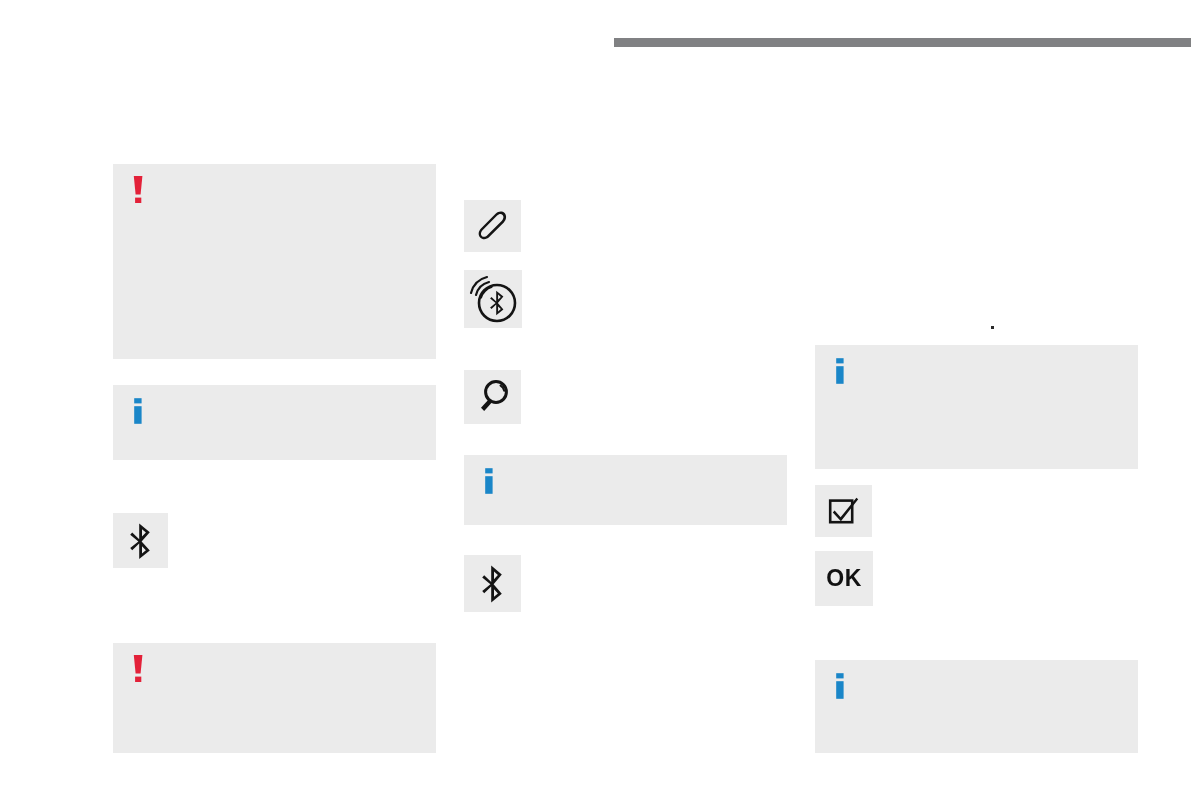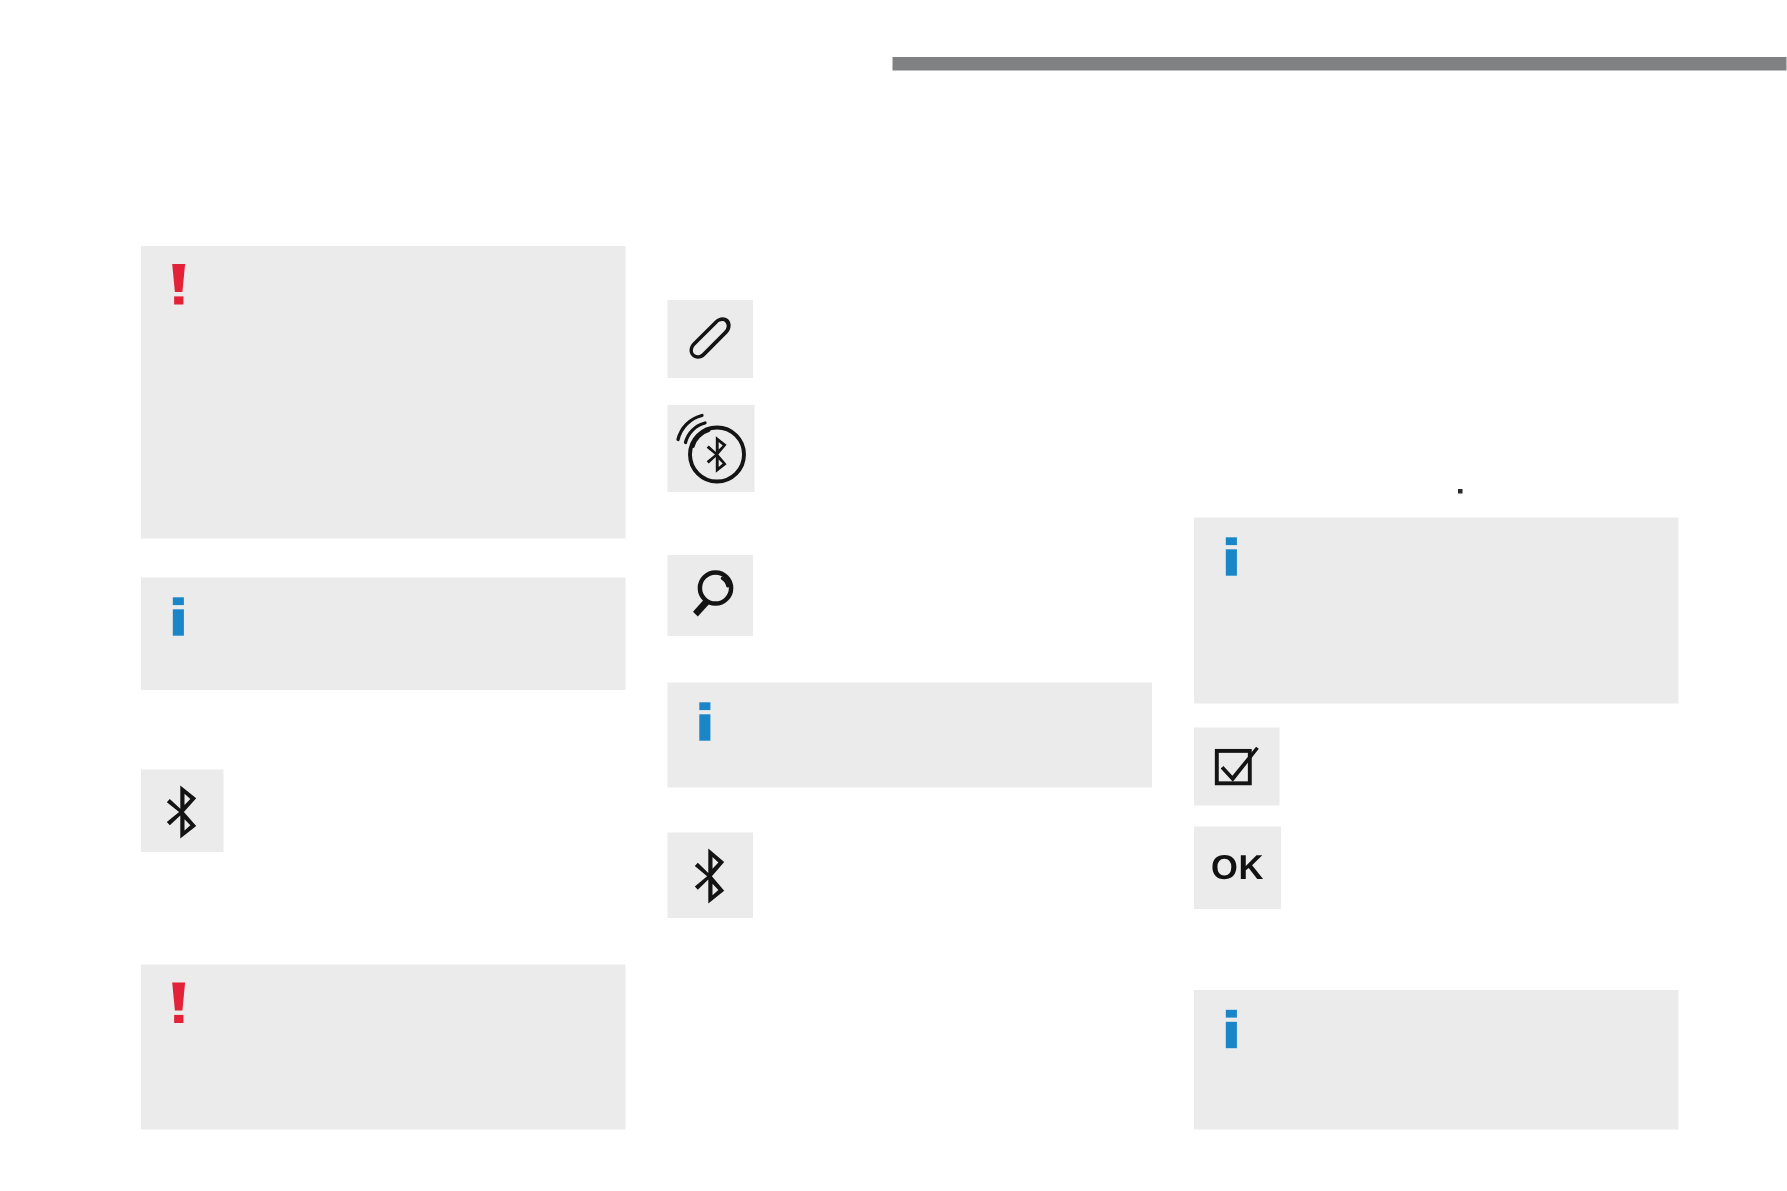--- a/index.html
+++ b/index.html
@@ -14,20 +14,21 @@
     font-family: "Liberation Sans", sans-serif;
     position: relative;
     overflow: hidden;
   }
 
   
   .page {
     position: absolute;
     inset: 0;
     background: #ffffff;
+    margin-left: 19px;
   }
 
   
   .header-rule {
     position: absolute;
     left: 595px;
     top: 38px;
     width: 596px;
     height: 9px;
     background: #808183;

